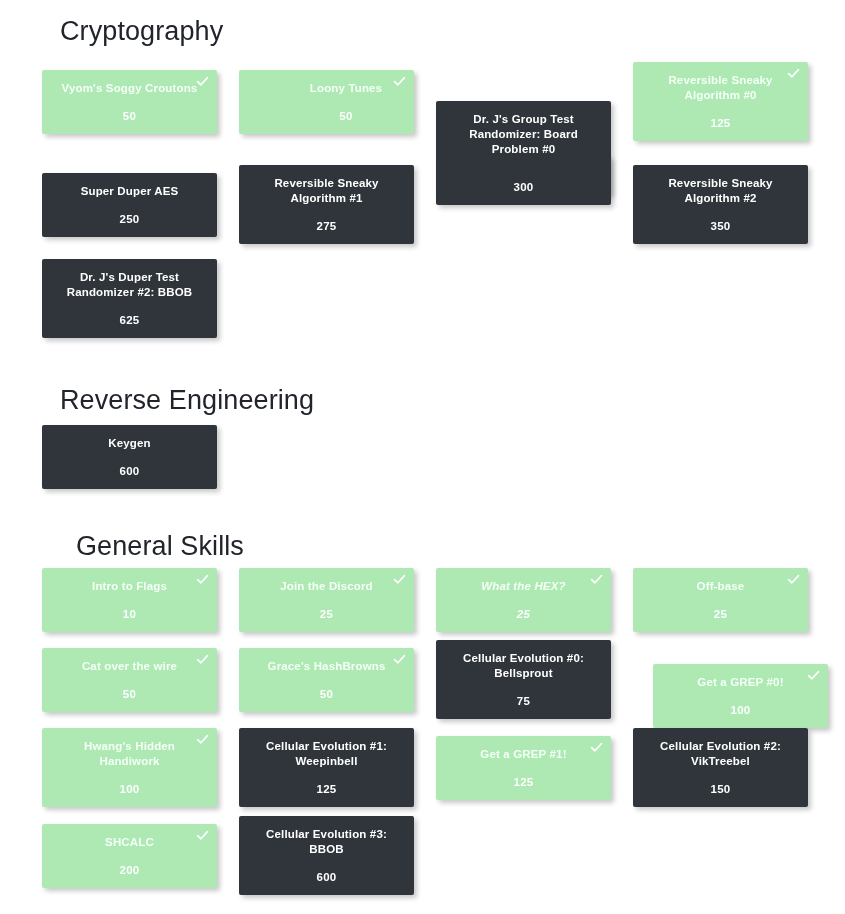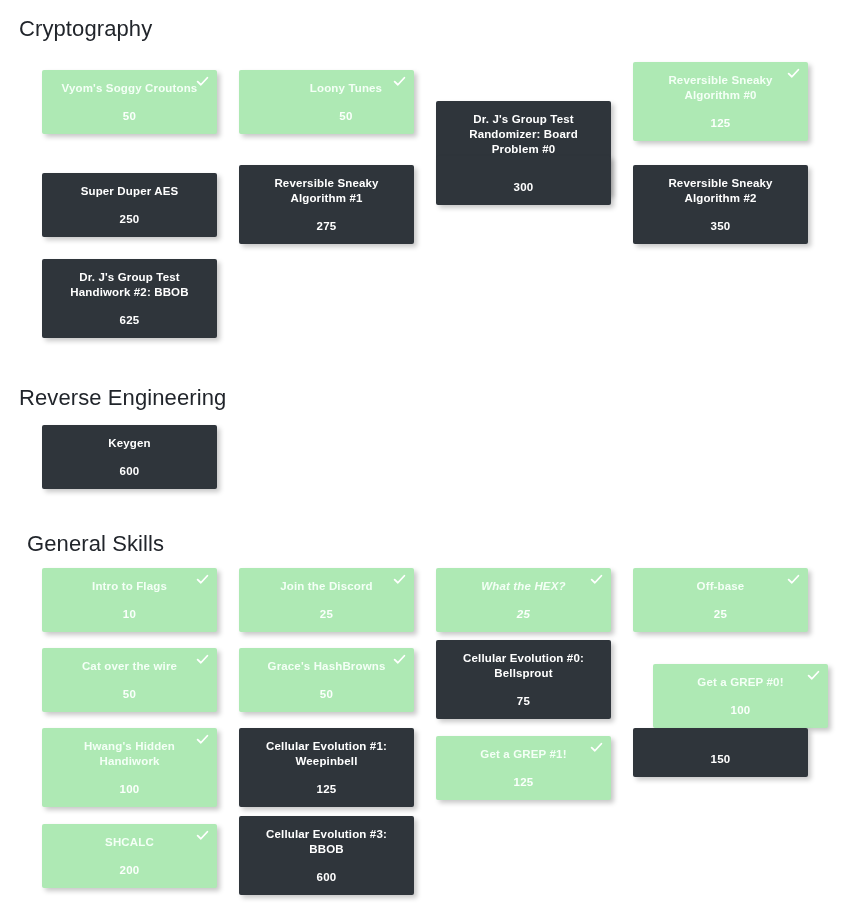--- a/index.html
+++ b/index.html
@@ -18,26 +18,27 @@
     position: relative;
     width: 845px;
   }
 
   
   .section {
     position: relative;
   }
   .section-title {
     font-family: "Liberation Sans", sans-serif;
-    font-size: 22px;
+    font-size: 27px;
     font-weight: 300;
     color: #21252b;
     letter-spacing: 0.1px;
     padding-left: 19px;
     line-height: 1;
+    margin-left: 41px;
   }
 
   
   .card-grid {
     position: relative;
     margin-left: 42px;
   }
   .card-row {
     position: relative;
     display: block;
@@ -144,39 +145,39 @@
           <div class="card unsolved" style="left: 394px; top: -17px;">
             <div class="card-points">300</div>
           </div>
           <div class="card unsolved" style="left: 591px; top: -8px;">
             <div class="card-name">Reversible Sneaky Algorithm #2</div>
             <div class="card-points">350</div>
           </div>
         </div>
         <div class="card-row" style="position: absolute; top: 197px; left: 0px; width: 810px;">
           <div class="card unsolved" style="left: 0px; top: -8px;">
-            <div class="card-name">Dr. J's Group Test Handiwork #2: BBOB</div>
+            <div class="card-name">Dr. J's Duper Test Randomizer #2: BBOB</div>
             <div class="card-points">625</div>
           </div>
         </div>
       </div>
     </div>
     <div class="section" style="position: absolute; top: 0px; left: 0px; width: 845px;">
       <div class="section-title" style="position: absolute; top: 387px; left: 0px;">Reverse Engineering</div>
       <div class="card-grid" style="position: absolute; top: 425px; left: 0px;">
         <div class="card-row" style="position: absolute; top: 0px; left: 0px; width: 810px;">
           <div class="card unsolved" style="left: 0px; top: 0px;">
             <div class="card-name">Keygen</div>
             <div class="card-points">600</div>
           </div>
         </div>
       </div>
     </div>
     <div class="section" style="position: absolute; top: 0px; left: 0px; width: 845px;">
-      <div class="section-title" style="position: absolute; top: 533px; left: 8px;">General Skills</div>
+      <div class="section-title" style="position: absolute; top: 533px; left: 16px;">General Skills</div>
       <div class="card-grid" style="position: absolute; top: 568px; left: 0px;">
         <div class="card-row" style="position: absolute; top: 0px; left: 0px; width: 810px;">
           <div class="card solved" style="left: 0px; top: 0px;">
             <div class="card-name">Intro to Flags</div>
             <div class="card-points">10</div>
             <span class="check-icon">
               <svg viewBox="0 0 16 16" width="13" height="13" aria-hidden="true">
                 <path d="M2 8.2 L6 12 L14 3.4" fill="none" stroke="#ffffff" stroke-width="2.2" stroke-linecap="round" stroke-linejoin="round"></path>
               </svg>
             </span>
@@ -259,20 +260,21 @@
           <div class="card solved" style="left: 394px; top: 0px;">
             <div class="card-name">Get a GREP #1!</div>
             <div class="card-points">125</div>
             <span class="check-icon">
               <svg viewBox="0 0 16 16" width="13" height="13" aria-hidden="true">
                 <path d="M2 8.2 L6 12 L14 3.4" fill="none" stroke="#ffffff" stroke-width="2.2" stroke-linecap="round" stroke-linejoin="round"></path>
               </svg>
             </span>
           </div>
           <div class="card unsolved" style="left: 591px; top: -8px;">
+            <div class="card-name">Cellular Evolution #2: VikTreebel</div>
             <div class="card-points">150</div>
           </div>
         </div>
         <div class="card-row" style="position: absolute; top: 256px; left: 0px; width: 810px;">
           <div class="card solved" style="left: 0px; top: 0px;">
             <div class="card-name">SHCALC</div>
             <div class="card-points">200</div>
             <span class="check-icon">
               <svg viewBox="0 0 16 16" width="13" height="13" aria-hidden="true">
                 <path d="M2 8.2 L6 12 L14 3.4" fill="none" stroke="#ffffff" stroke-width="2.2" stroke-linecap="round" stroke-linejoin="round"></path>

